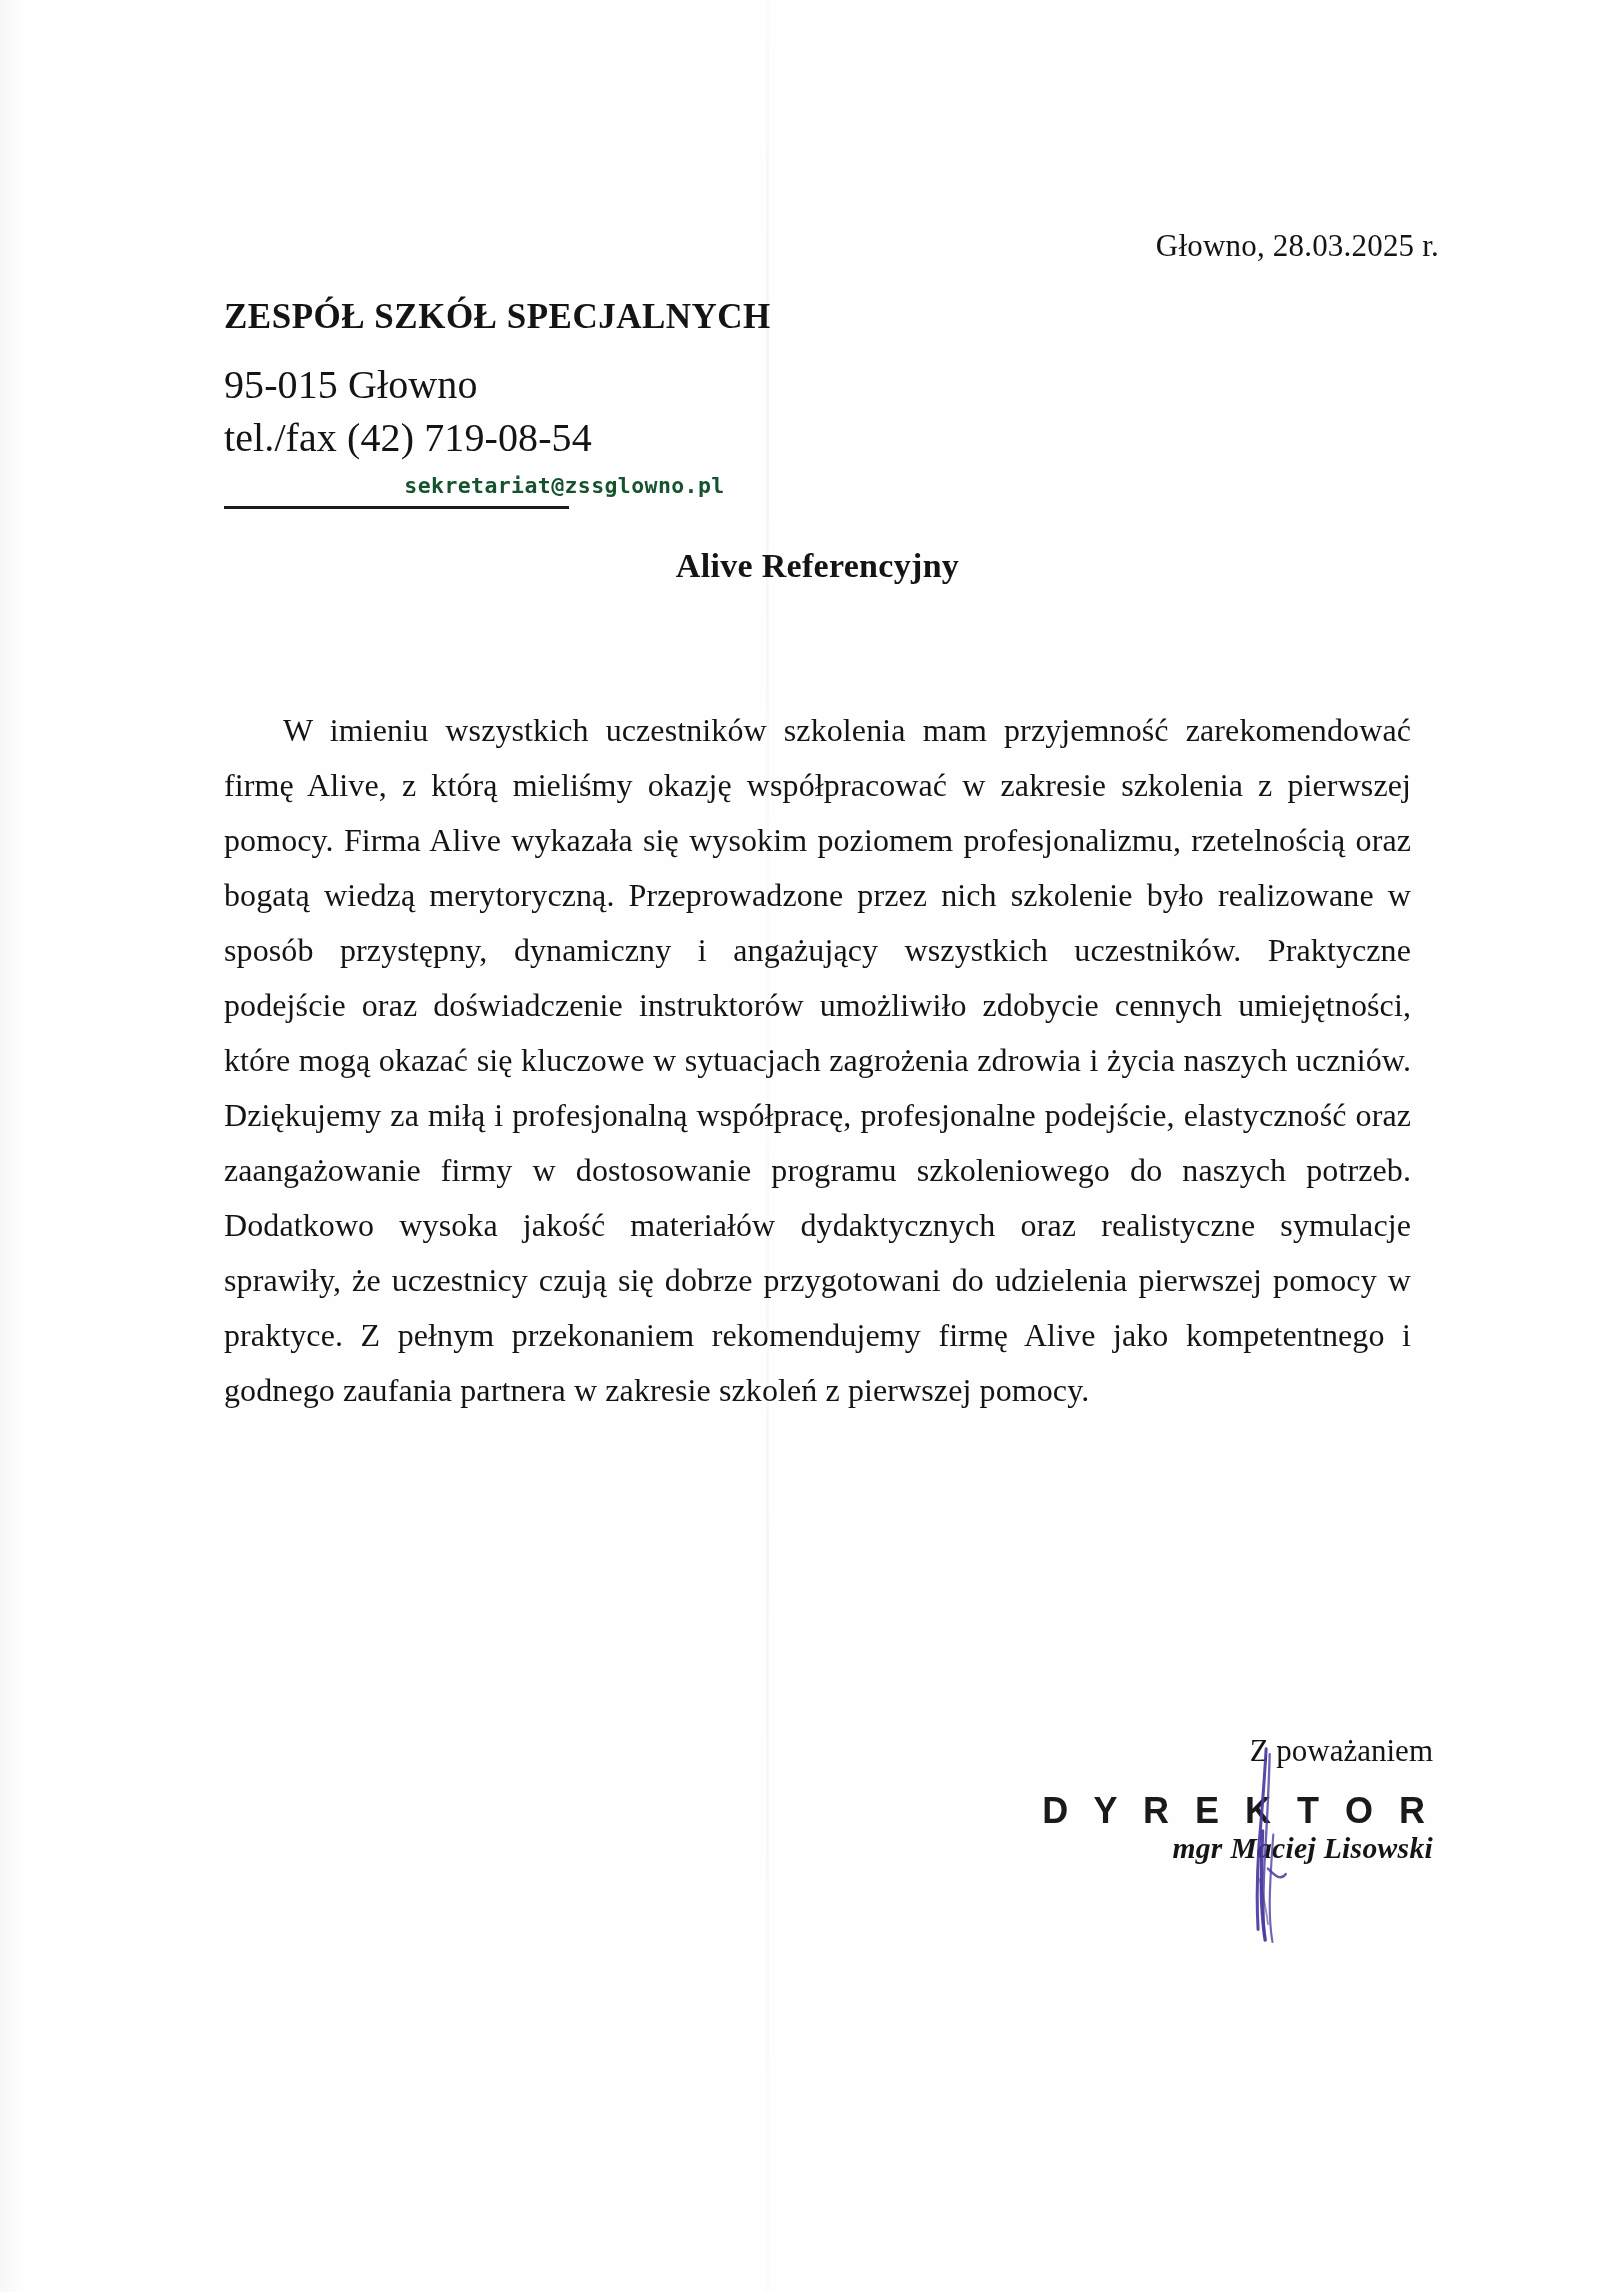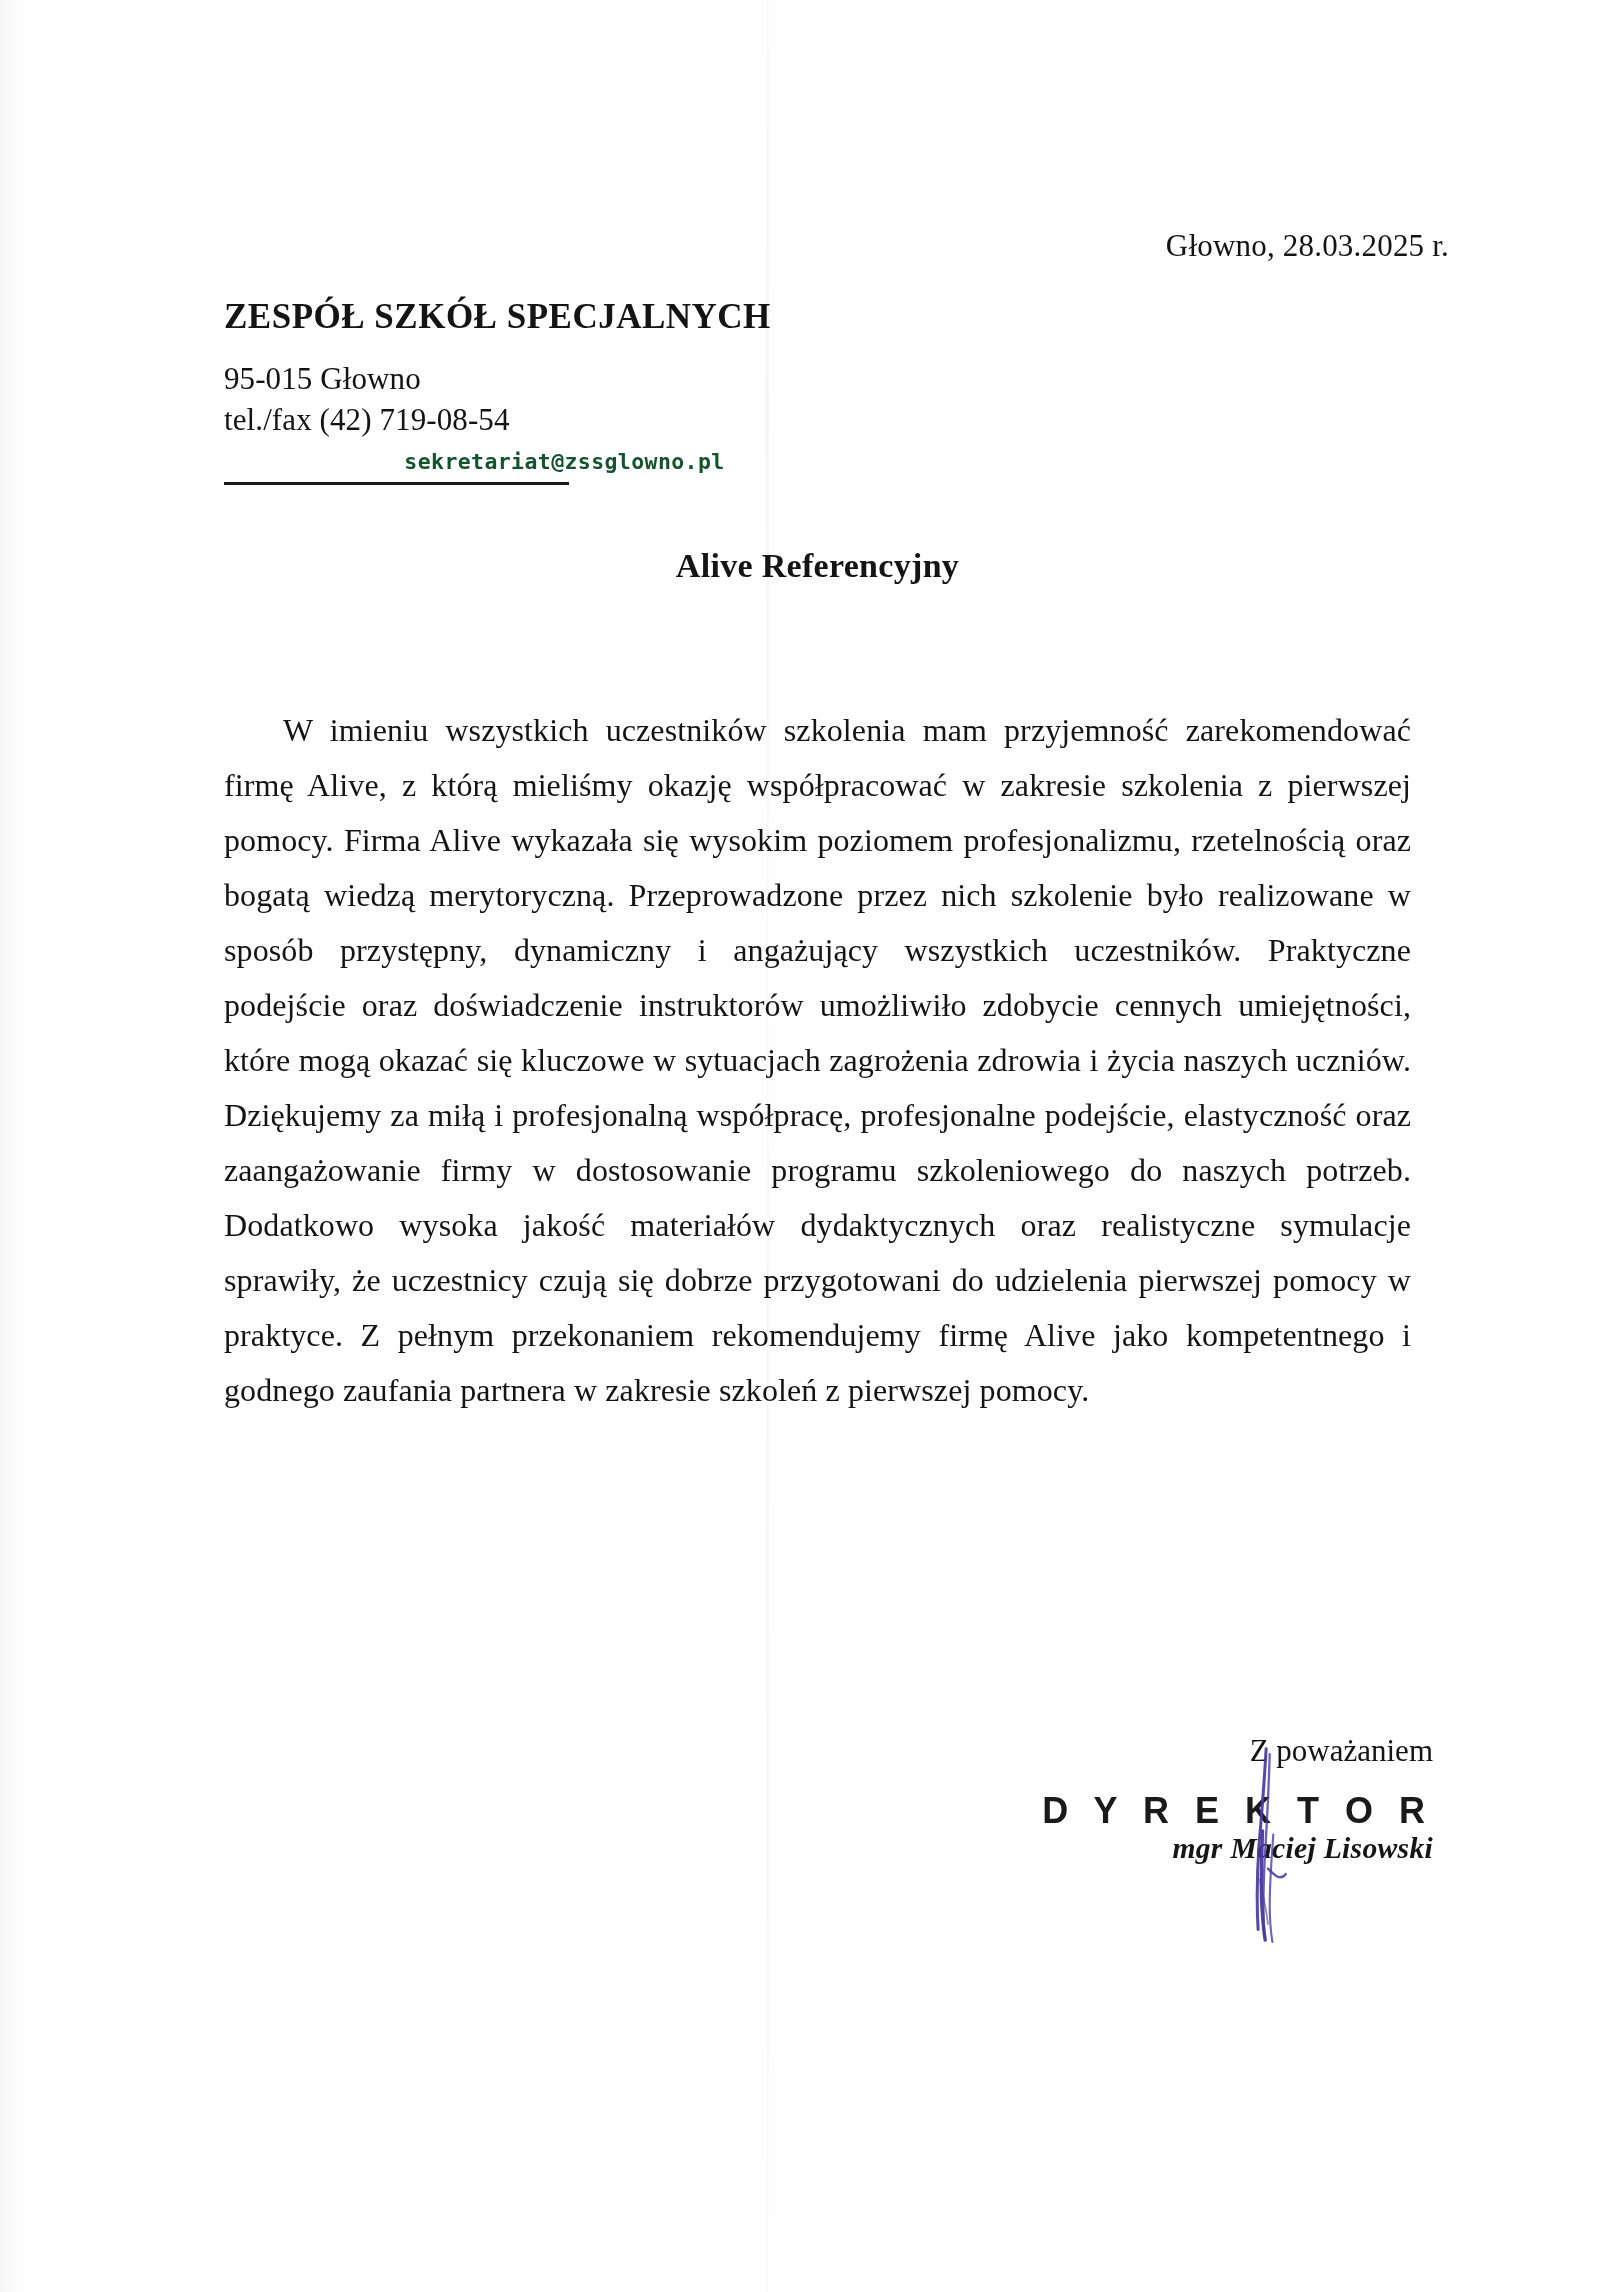--- a/index.html
+++ b/index.html
@@ -36,21 +36,21 @@
     position: absolute;
     left: 0; top: 0;
     width: 23px; height: 2293px;
     background: linear-gradient(to right, rgba(0,0,0,0.030), rgba(0,0,0,0));
     pointer-events: none;
   }
 
   
   .date-line {
     position: absolute;
-    left: 16px;
+    left: 6px;
     top: 228px;
     width: 1433px;
     text-align: right;
     font-size: 31px;
     letter-spacing: 0.2px;
   }
 
   
   .letterhead {
     position: absolute;
@@ -59,21 +59,21 @@
     width: 681px;
   }
   .lh-title {
     font-size: 35px;
     font-weight: bold;
     letter-spacing: 0.5px;
     line-height: 1.18;
     margin-bottom: 22px;
   }
   .lh-line {
-    font-size: 31px;
+    font-size: 40px;
     line-height: 1.32;
     letter-spacing: 0.1px;
   }
   .lh-email {
     font-family: "DejaVu Sans Mono", "Liberation Mono", monospace;
     font-size: 21.5px;
     font-weight: bold;
     letter-spacing: 0.4px;
     margin-top: 8px;
     color: #14532d;

